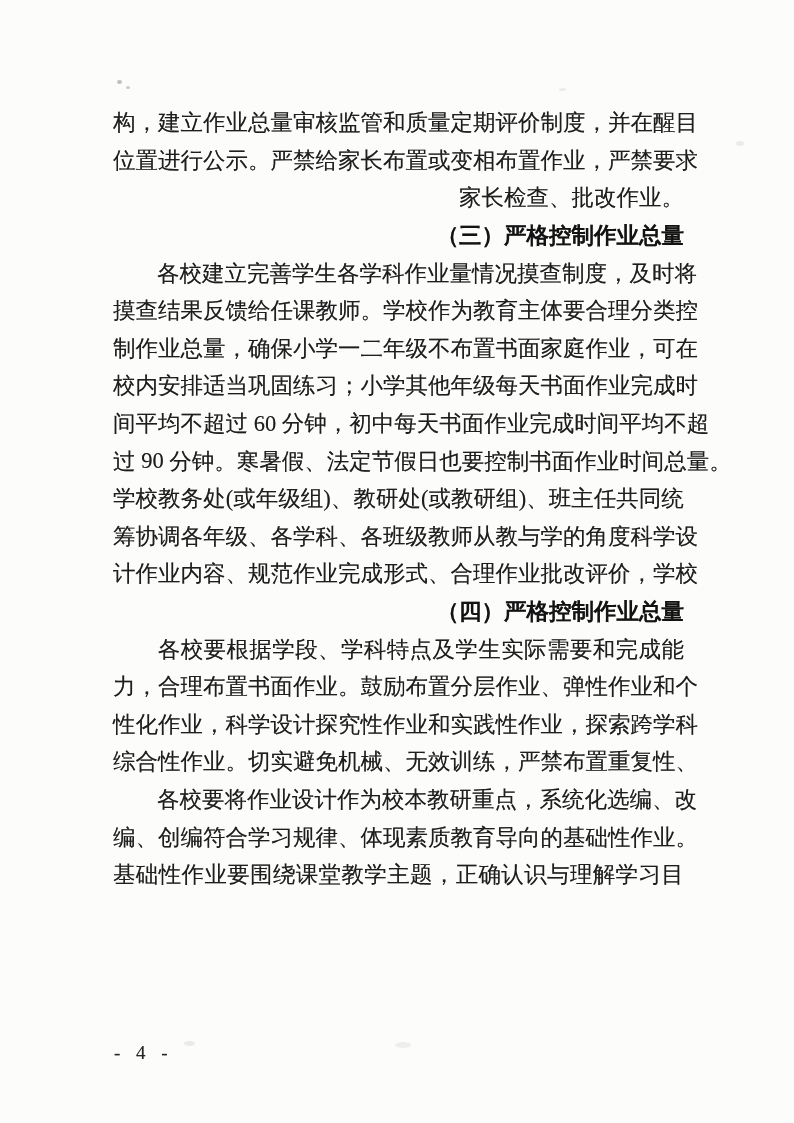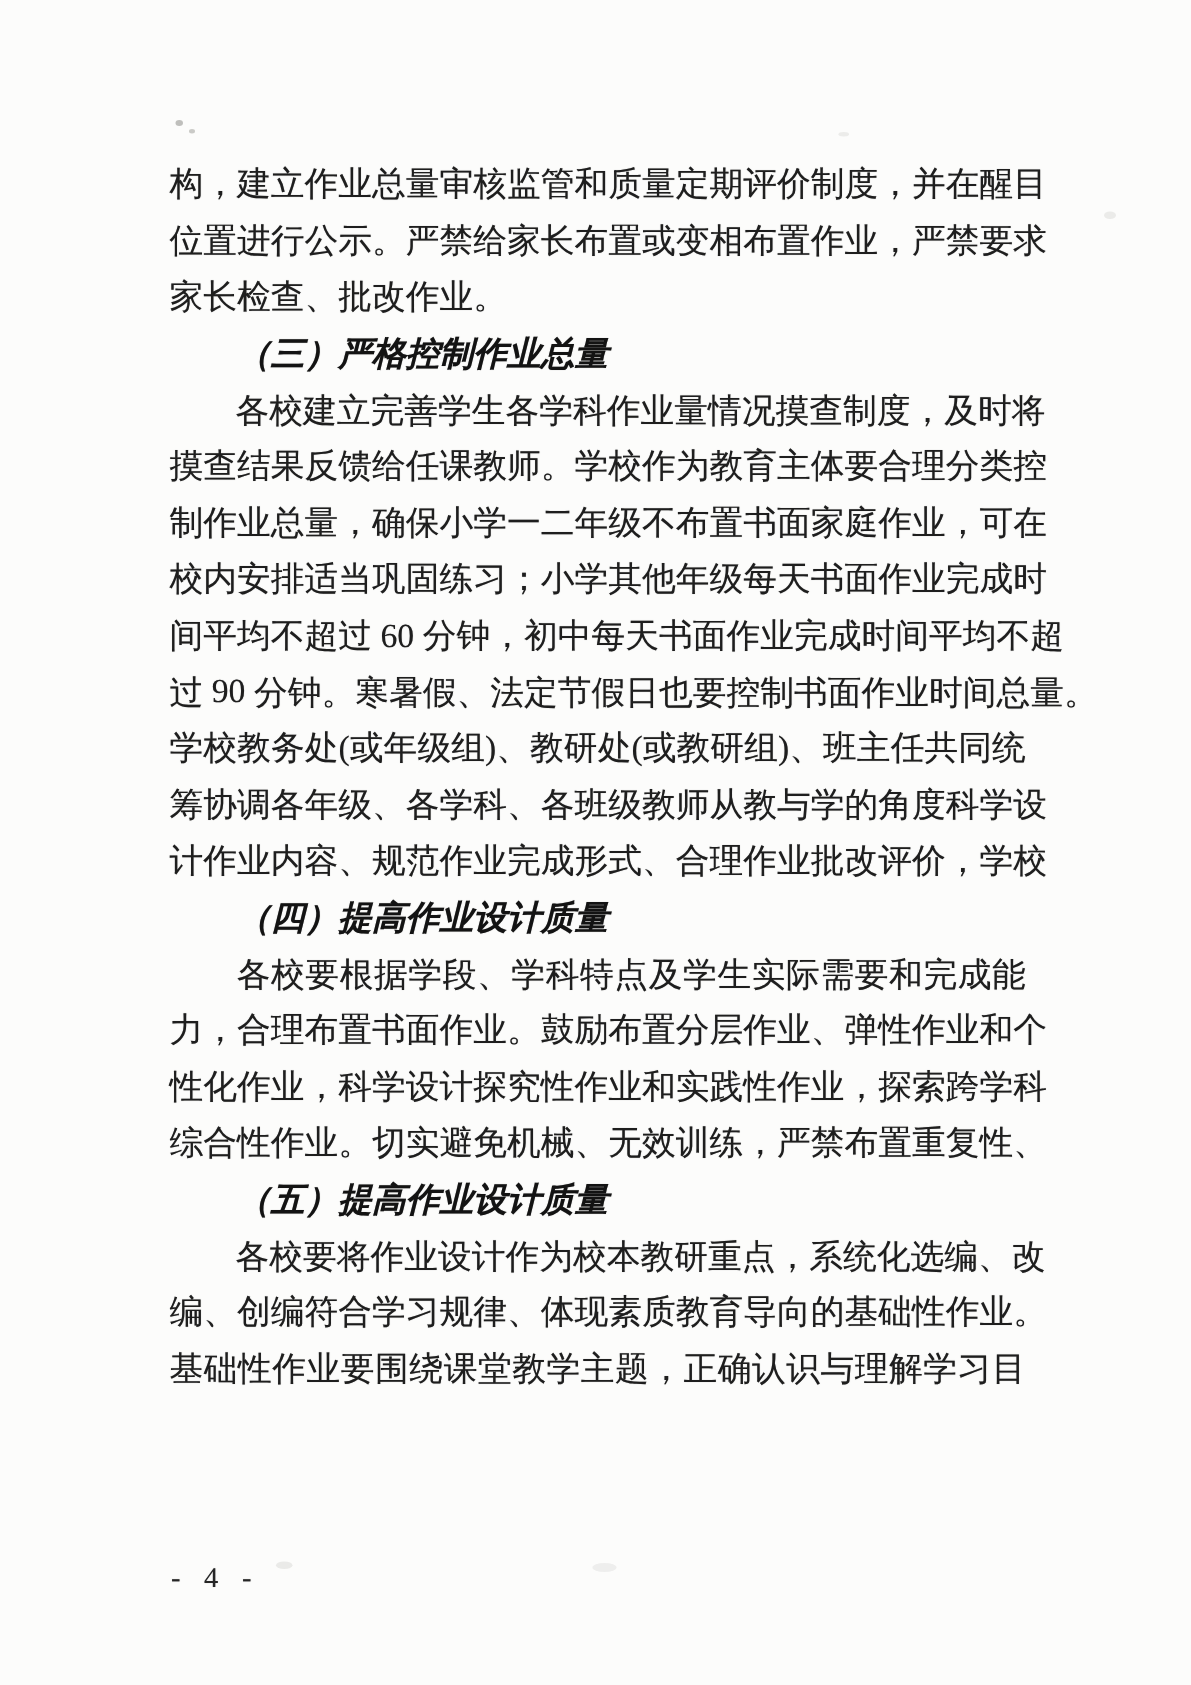--- a/index.html
+++ b/index.html
@@ -34,28 +34,28 @@
     display: flex;
     justify-content: space-between;
     align-items: center;
   }
   .line.justify span {
     flex: 0 0 auto;
   }
   .line.plain {
     line-height: 37.6px;
     white-space: pre;
+    text-align: right;
   }
   .line.heading {
     font-weight: 700;
     color: #131313;
   }
   .line.ind {
     text-indent: 45px;
-    font-style: italic;
   }
   .indent-space {
     width: 22px;
     height: 1px;
   }
   .page-number {
     position: absolute;
     left: 114px;
     top: 1042px;
     font-size: 19px;
@@ -401,21 +401,21 @@
         <span>作</span>
         <span>业</span>
         <span>批</span>
         <span>改</span>
         <span>评</span>
         <span>价</span>
         <span>，</span>
         <span>学</span>
         <span>校</span>
       </div>
-      <div class="line plain heading ind">（四）提高作业设计质量</div>
+      <div class="line plain heading ind">（四）严格控制作业总量</div>
       <div class="line justify">
         <span class="indent-space"></span>
         <span class="indent-space"></span>
         <span>各</span>
         <span>校</span>
         <span>要</span>
         <span>根</span>
         <span>据</span>
         <span>学</span>
         <span>段</span>
@@ -513,21 +513,20 @@
         <span>，</span>
         <span>严</span>
         <span>禁</span>
         <span>布</span>
         <span>置</span>
         <span>重</span>
         <span>复</span>
         <span>性</span>
         <span>、</span>
       </div>
-      <div class="line plain heading ind">（五）提高作业设计质量</div>
       <div class="line justify">
         <span class="indent-space"></span>
         <span class="indent-space"></span>
         <span>各</span>
         <span>校</span>
         <span>要</span>
         <span>将</span>
         <span>作</span>
         <span>业</span>
         <span>设</span>

